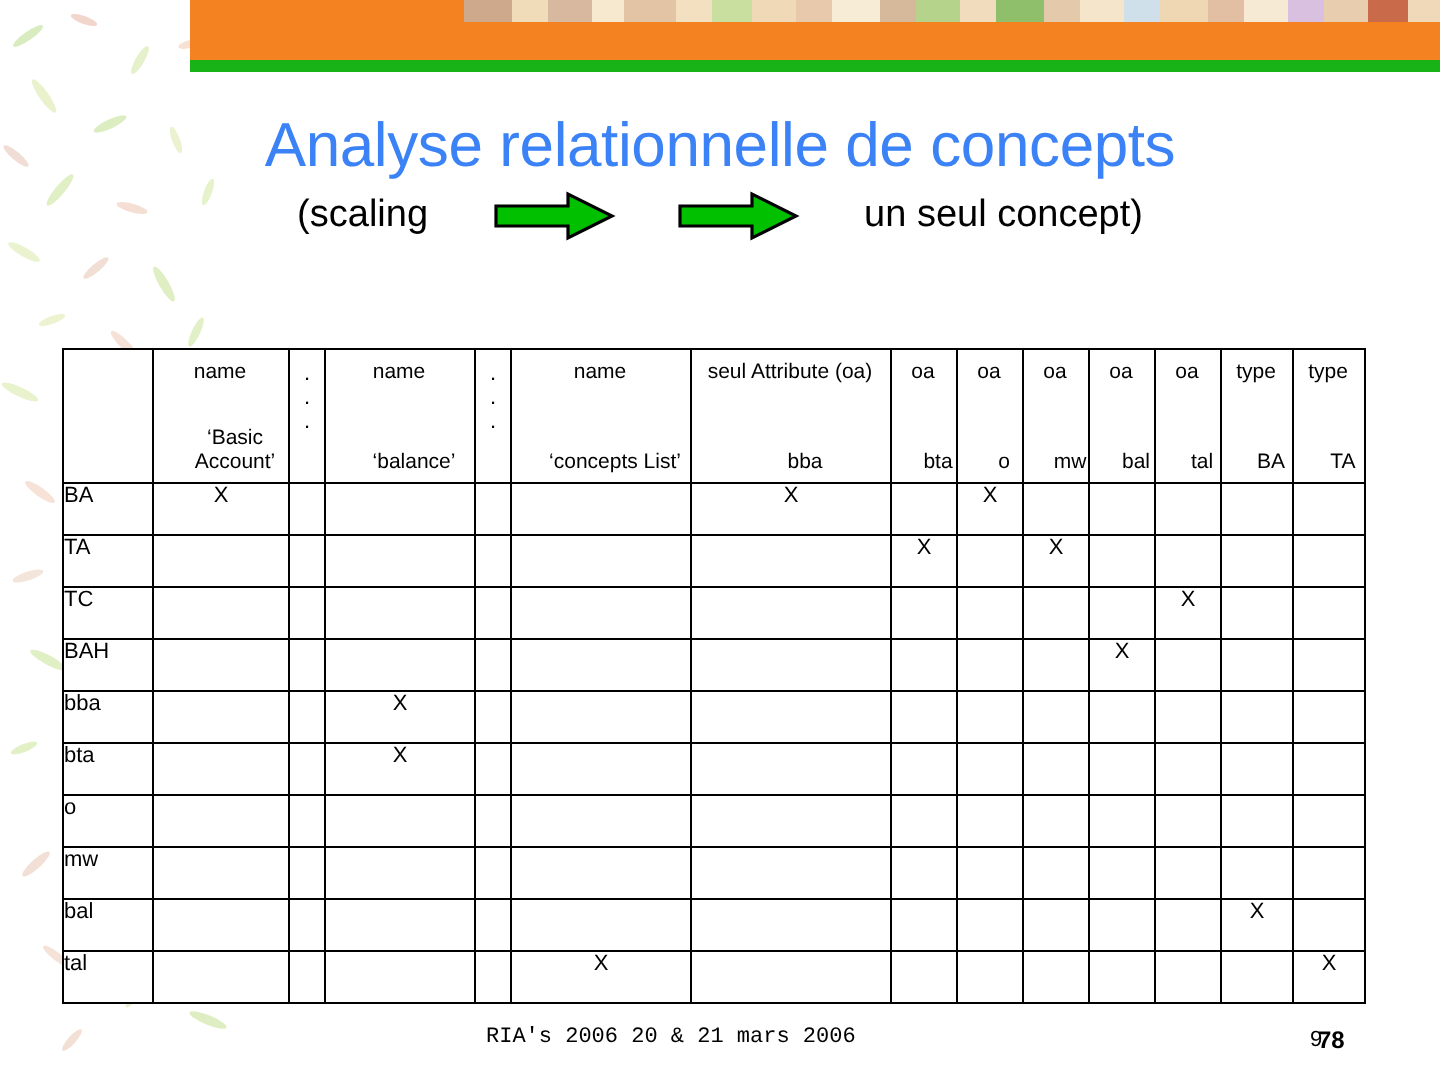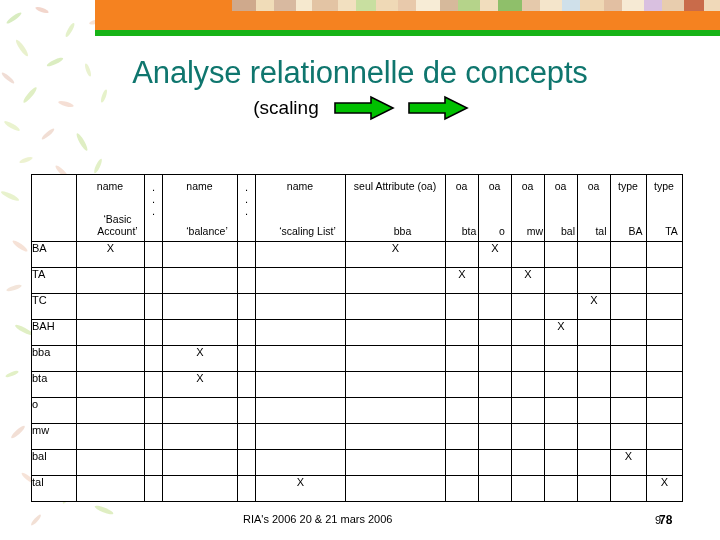--- a/index.html
+++ b/index.html
@@ -58,31 +58,31 @@
   
   #title-block {
     position: absolute;
     left: 0; top: 55px;
     width: 720px;
     z-index: 3;
     text-align: center;
   }
   #page-title {
     font-size: 31px;
-    color: #0f766e;
+    color: #3b82f6;
     line-height: 36px;
     white-space: nowrap;
     letter-spacing: -0.2px;
   }
   #subtitle-row {
     margin-top: 4px;
     display: flex;
     align-items: center;
     justify-content: center;
-    gap: 0px;
+    gap: 18px;
     font-size: 19px;
     color: #000;
     white-space: nowrap;
   }
   .subtitle-text { padding: 0 8px; }
   .arrow-wrap {
     display: inline-flex;
     align-items: center;
     margin: 0 6px;
   }
@@ -169,20 +169,21 @@
     left: 0; top: 513px;
     width: 720px;
     z-index: 3;
     font-size: 11px;
     color: #000;
   }
   #footer-text {
     position: absolute;
     left: 243px; top: 0;
     white-space: nowrap;
+    font-family: Liberation Mono, monospace;
   }
   #page-number {
     position: absolute;
     left: 659px; top: 0;
     font-size: 12px;
     font-weight: bold;
   }
   #page-number-shadow {
     position: absolute;
     left: 655px; top: 1px;
@@ -281,20 +282,21 @@
     <span class="arrow-wrap">
       <svg width="62" height="26" viewBox="0 0 62 26" aria-hidden="true">
         <polygon points="2,8 38,8 38,2 60,13 38,24 38,18 2,18" fill="#00C000" stroke="#000000" stroke-width="1.6" stroke-linejoin="miter"></polygon>
       </svg>
     </span>
     <span class="arrow-wrap">
       <svg width="62" height="26" viewBox="0 0 62 26" aria-hidden="true">
         <polygon points="2,8 38,8 38,2 60,13 38,24 38,18 2,18" fill="#00C000" stroke="#000000" stroke-width="1.6" stroke-linejoin="miter"></polygon>
       </svg>
     </span>
+    <span class="subtitle-text">un seul concept)</span>
   </div>
 </div>
 
 <div id="matrix-wrap">
   <table id="matrix">
     <colgroup>
       <col class="c-lab">
         <col class="c-nameA">
         <col class="c-dots1">
         <col class="c-nameB">
@@ -329,21 +331,21 @@
           </th>
           <th class="hdr ellipsis">
             <div class="vdots">
               <span>.</span>
               <span>.</span>
               <span>.</span>
             </div>
           </th>
           <th class="hdr name">
             <div class="h-top">name</div>
-            <div class="h-bot">‘scaling List’</div>
+            <div class="h-bot">‘concepts List’</div>
           </th>
           <th class="hdr oaH">
             <div class="h-top">seul Attribute (oa)</div>
             <div class="h-bot">bba</div>
           </th>
           <th class="hdr oa">
             <div class="h-top">oa</div>
             <div class="h-bot">bta</div>
           </th>
           <th class="hdr oa">

